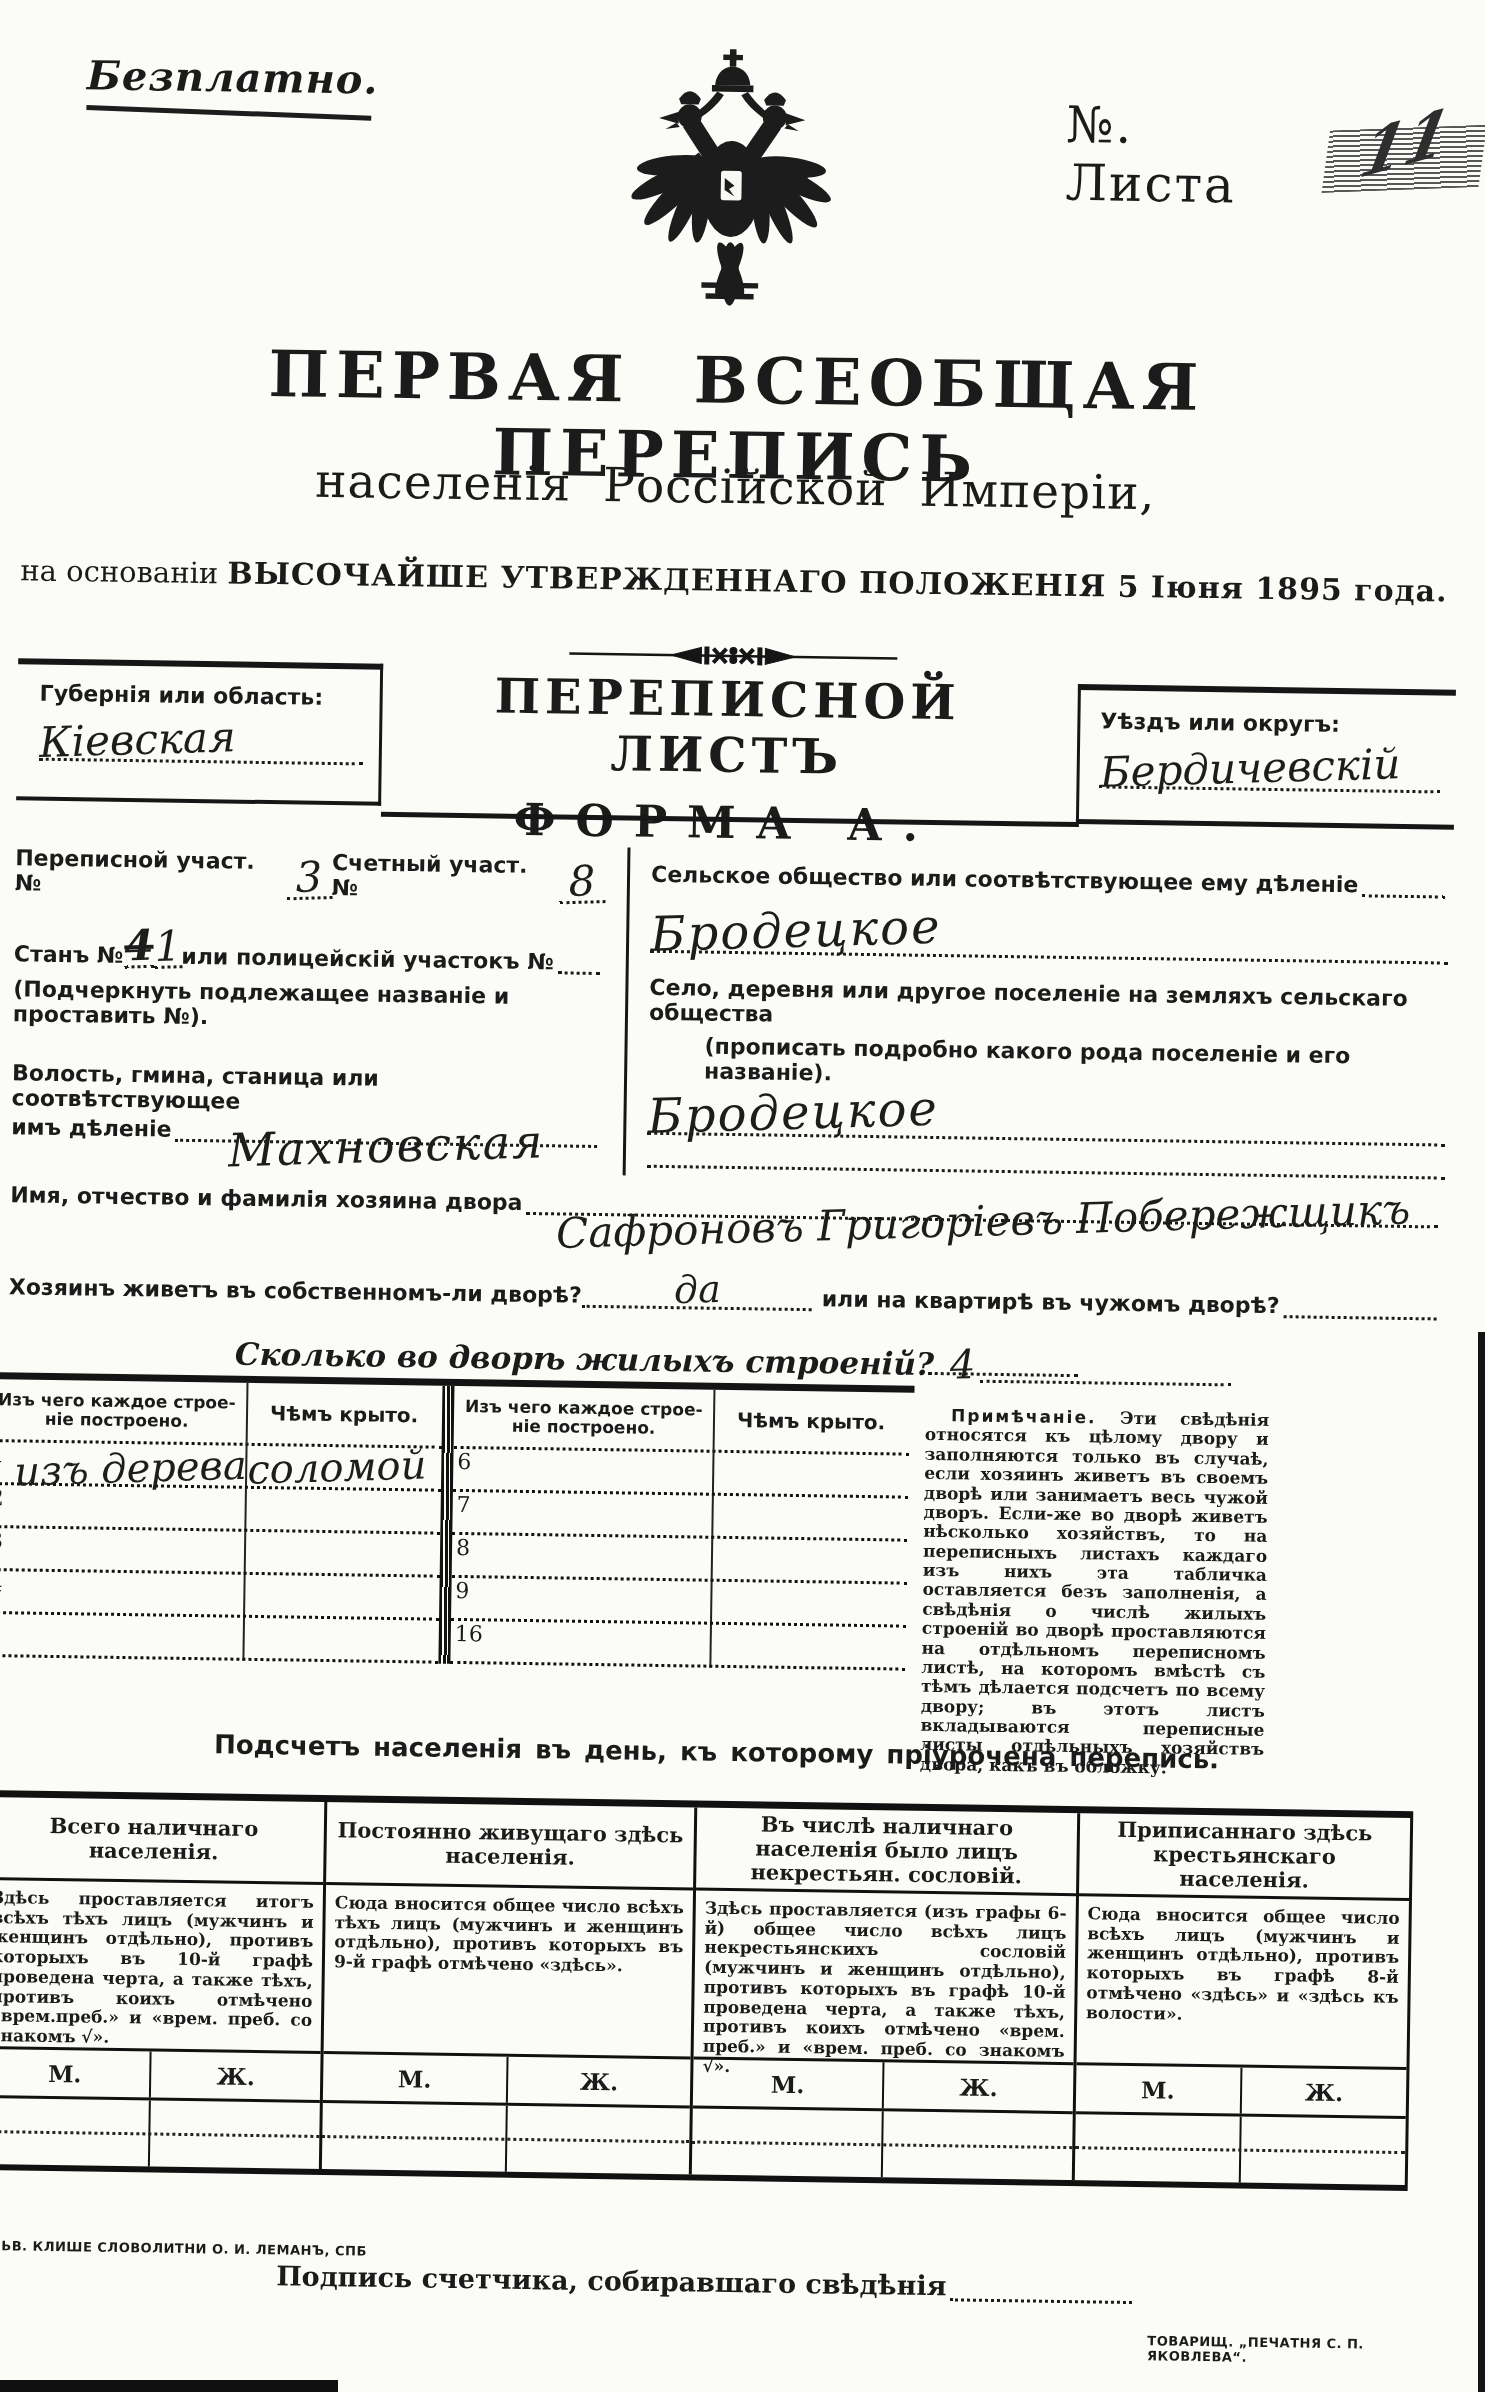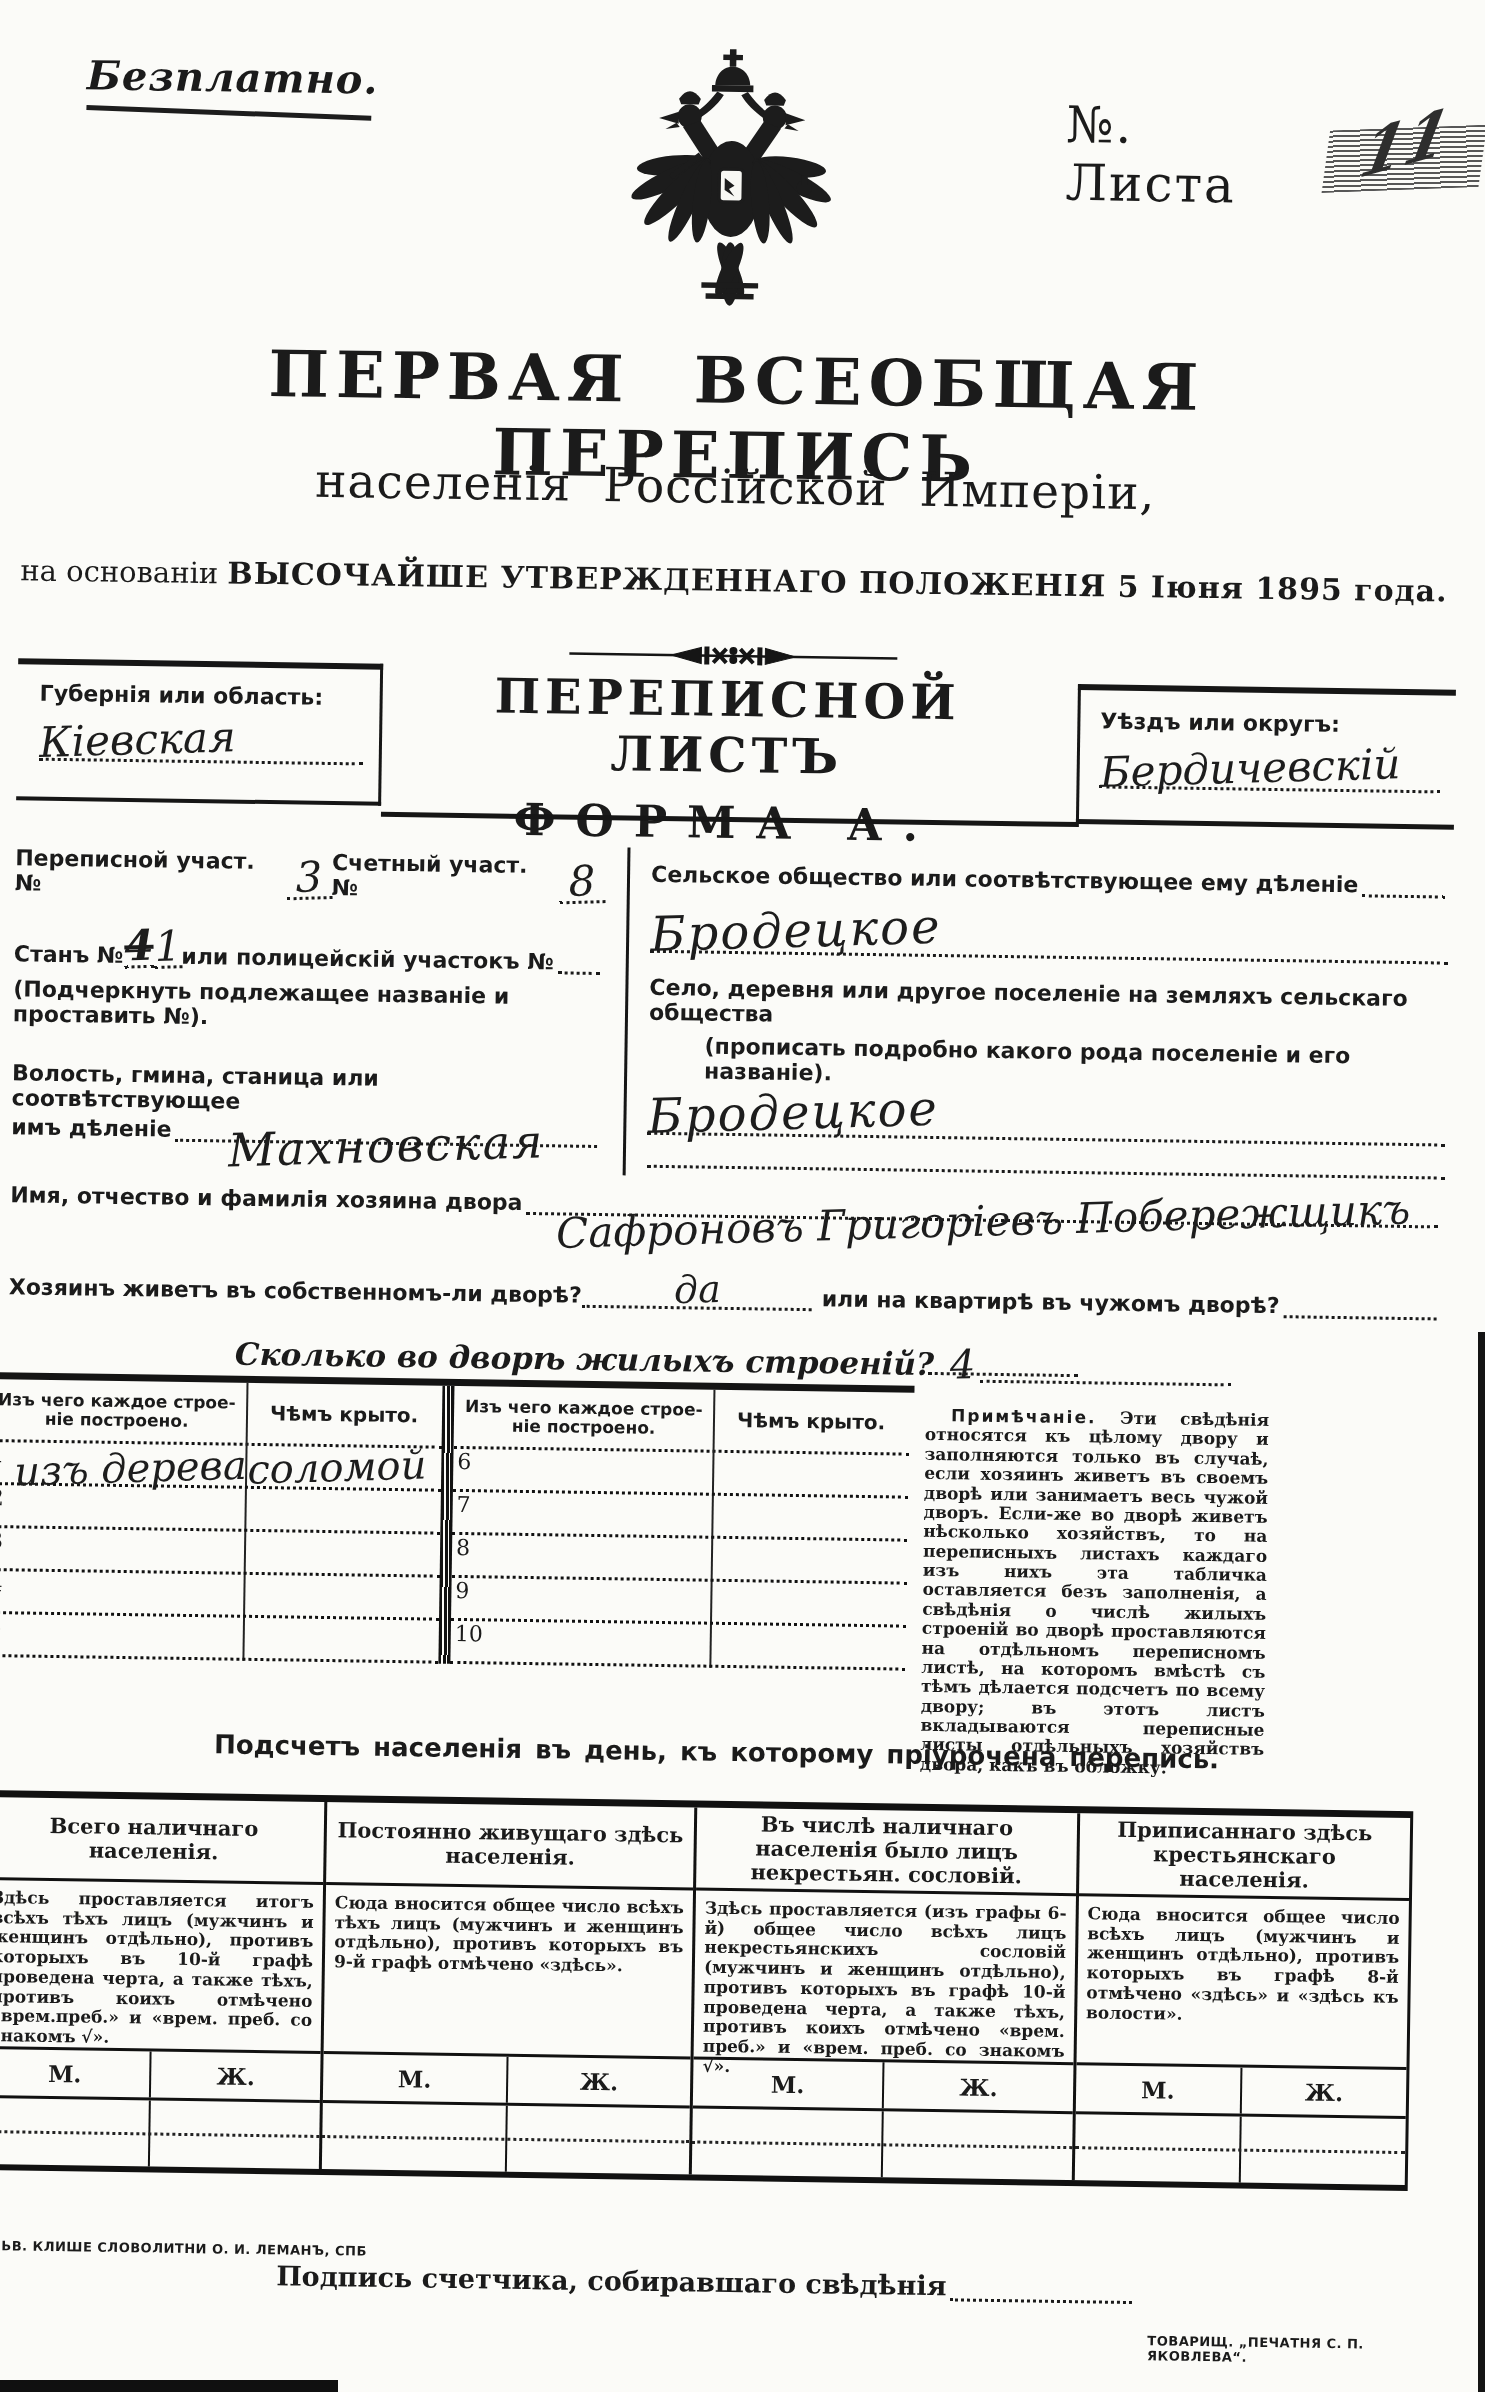--- a/index.html
+++ b/index.html
@@ -356,21 +356,21 @@
           <span class="bnum">8</span>
           <div class="bc1"></div>
             <div class="bc2"></div>
         </div>
         <div class="brow">
           <span class="bnum">9</span>
           <div class="bc1"></div>
             <div class="bc2"></div>
         </div>
         <div class="brow">
-          <span class="bnum">10</span>
+          <span class="bnum">16</span>
           <div class="bc1"></div>
             <div class="bc2"></div>
         </div>
       </div>
     </div>
 
     <div class="abs remarkDots"></div>
     <div class="abs remark">
       <p><span class="rt">Примѣчаніе.</span><span> Эти свѣдѣнія относятся къ цѣлому двору и заполняются только въ случаѣ, если хозяинъ живетъ въ своемъ дворѣ или занимаетъ весь чужой дворъ. Если-же во дворѣ живетъ нѣсколько хозяйствъ, то на переписныхъ листахъ каждаго изъ нихъ эта табличка оставляется безъ заполненія, а свѣдѣнія о числѣ жилыхъ строеній во дворѣ проставляются на отдѣльномъ переписномъ листѣ, на которомъ вмѣстѣ съ тѣмъ дѣлается подсчетъ по всему двору; въ этотъ листъ вкладываются переписные листы отдѣльныхъ хозяйствъ двора, какъ въ обложку.</span></p>
     </div>

